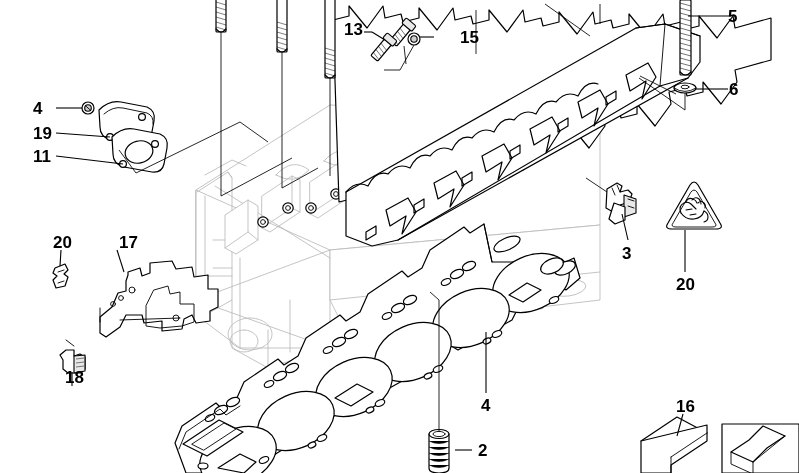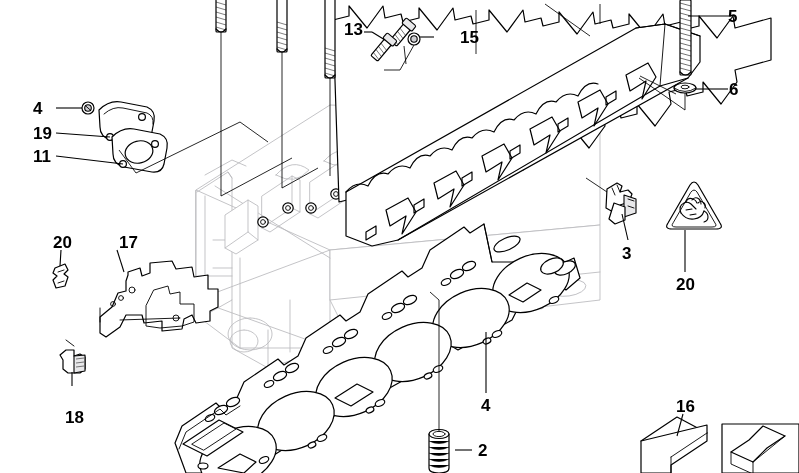--- a/index.html
+++ b/index.html
@@ -507,18 +507,18 @@
   <div class="lbl" style="left:344px;top:21px;">13</div>
   <div class="lbl" style="left:460px;top:29px;">15</div>
   <div class="lbl" style="left:729px;top:81px;">6</div>
   <div class="lbl" style="left:33px;top:100px;">4</div>
   <div class="lbl" style="left:33px;top:125px;">19</div>
   <div class="lbl" style="left:33px;top:148px;">11</div>
   <div class="lbl" style="left:622px;top:245px;">3</div>
   <div class="lbl" style="left:53px;top:234px;">20</div>
   <div class="lbl" style="left:119px;top:234px;">17</div>
   <div class="lbl" style="left:676px;top:276px;">20</div>
-  <div class="lbl" style="left:65px;top:409px;">18</div>
+  <div class="lbl" style="left:65px;top:369px;">18</div>
   <div class="lbl" style="left:481px;top:397px;">4</div>
   <div class="lbl" style="left:676px;top:398px;">16</div>
   <div class="lbl" style="left:478px;top:442px;">2</div>
 
 </div>
 
 </body></html>

